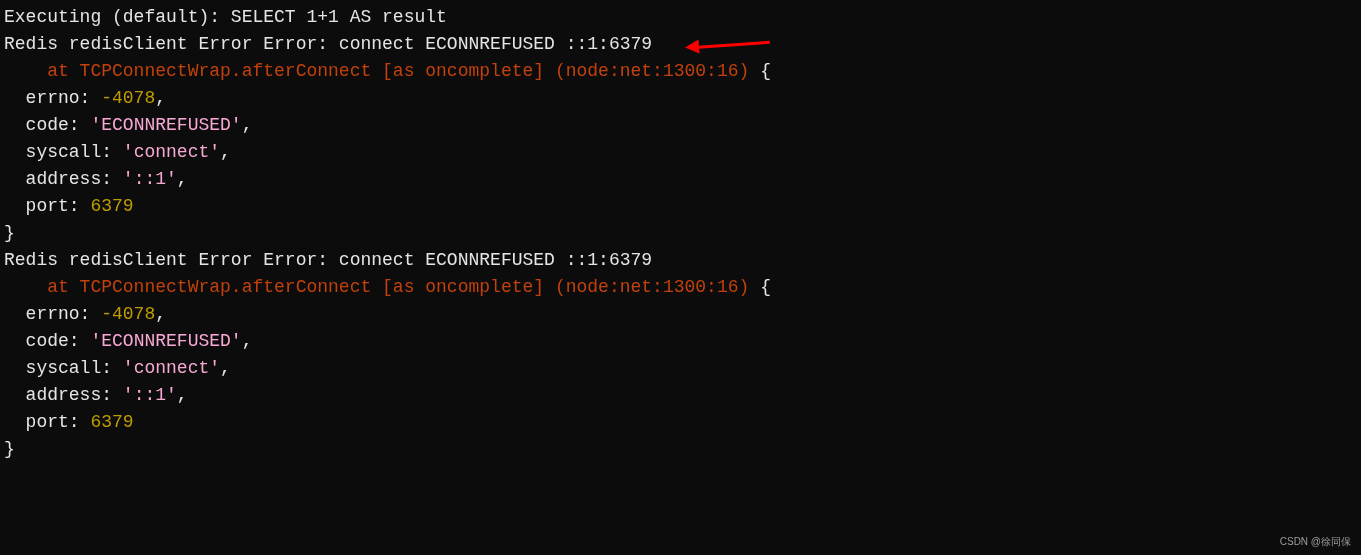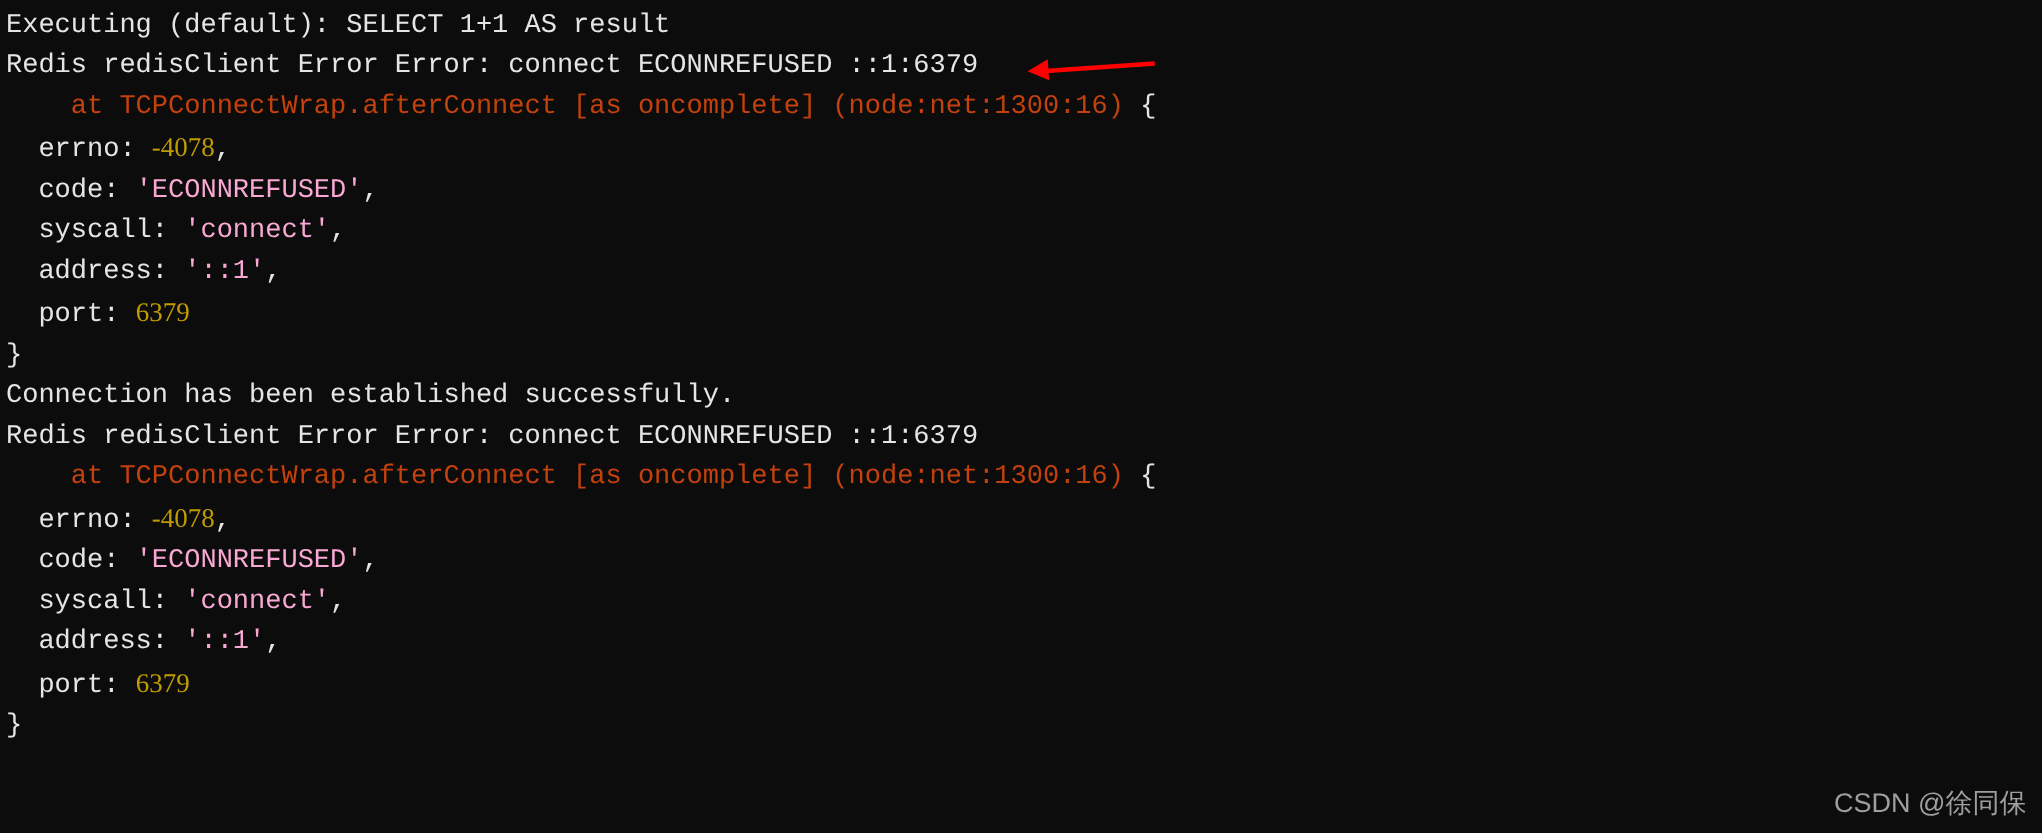--- a/index.html
+++ b/index.html
@@ -17,21 +17,21 @@
       width: 1361px;
       height: 555px;
       overflow: hidden;
       position: relative;
     }
     .line {
       white-space: pre;
     }
     .white { color: #e5e5e5; }
     .dim { color: #c2410c; }
-    .yellow { color: #c19c00; font-family: Liberation Serif, serif; }
+    .yellow { color: #c19c00; }
     .green { color: #f9a8d4; }
     .arrow {
       position: absolute;
       top: 38px;
       left: 680px;
       width: 90px;
       height: 20px;
     }
     .arrow-line {
       position: absolute;
@@ -52,38 +52,37 @@
       border-top: 7px solid transparent;
       border-bottom: 7px solid transparent;
       border-right: 14px solid #ff0000;
       transform: rotate(-4deg);
     }
     .watermark {
       position: absolute;
       bottom: 6px;
       right: 10px;
       color: #9e9e9e;
-      font-size: 18px;
+      font-size: 10px;
       font-family: sans-serif;
     }
   </style>
 </head>
 <body>
 
 <div>
   <div class="line white">Executing (default): SELECT 1+1 AS result</div>
   <div class="line white">Redis redisClient Error Error: connect ECONNREFUSED ::1:6379</div>
   <div class="line"><span class="dim">    at TCPConnectWrap.afterConnect [as oncomplete] (node:net:1300:16) </span><span class="white">{</span></div>
   <div class="line"><span class="white">  errno: </span><span class="yellow">-4078</span><span class="white">,</span></div>
   <div class="line"><span class="white">  code: </span><span class="green">'ECONNREFUSED'</span><span class="white">,</span></div>
   <div class="line"><span class="white">  syscall: </span><span class="green">'connect'</span><span class="white">,</span></div>
   <div class="line"><span class="white">  address: </span><span class="green">'::1'</span><span class="white">,</span></div>
   <div class="line"><span class="white">  port: </span><span class="yellow">6379</span></div>
   <div class="line white">}</div>
-  <div class="line white">Connection has been established successfully.</div>
   <div class="line white">Redis redisClient Error Error: connect ECONNREFUSED ::1:6379</div>
   <div class="line"><span class="dim">    at TCPConnectWrap.afterConnect [as oncomplete] (node:net:1300:16) </span><span class="white">{</span></div>
   <div class="line"><span class="white">  errno: </span><span class="yellow">-4078</span><span class="white">,</span></div>
   <div class="line"><span class="white">  code: </span><span class="green">'ECONNREFUSED'</span><span class="white">,</span></div>
   <div class="line"><span class="white">  syscall: </span><span class="green">'connect'</span><span class="white">,</span></div>
   <div class="line"><span class="white">  address: </span><span class="green">'::1'</span><span class="white">,</span></div>
   <div class="line"><span class="white">  port: </span><span class="yellow">6379</span></div>
   <div class="line white">}</div>
 </div>
 

